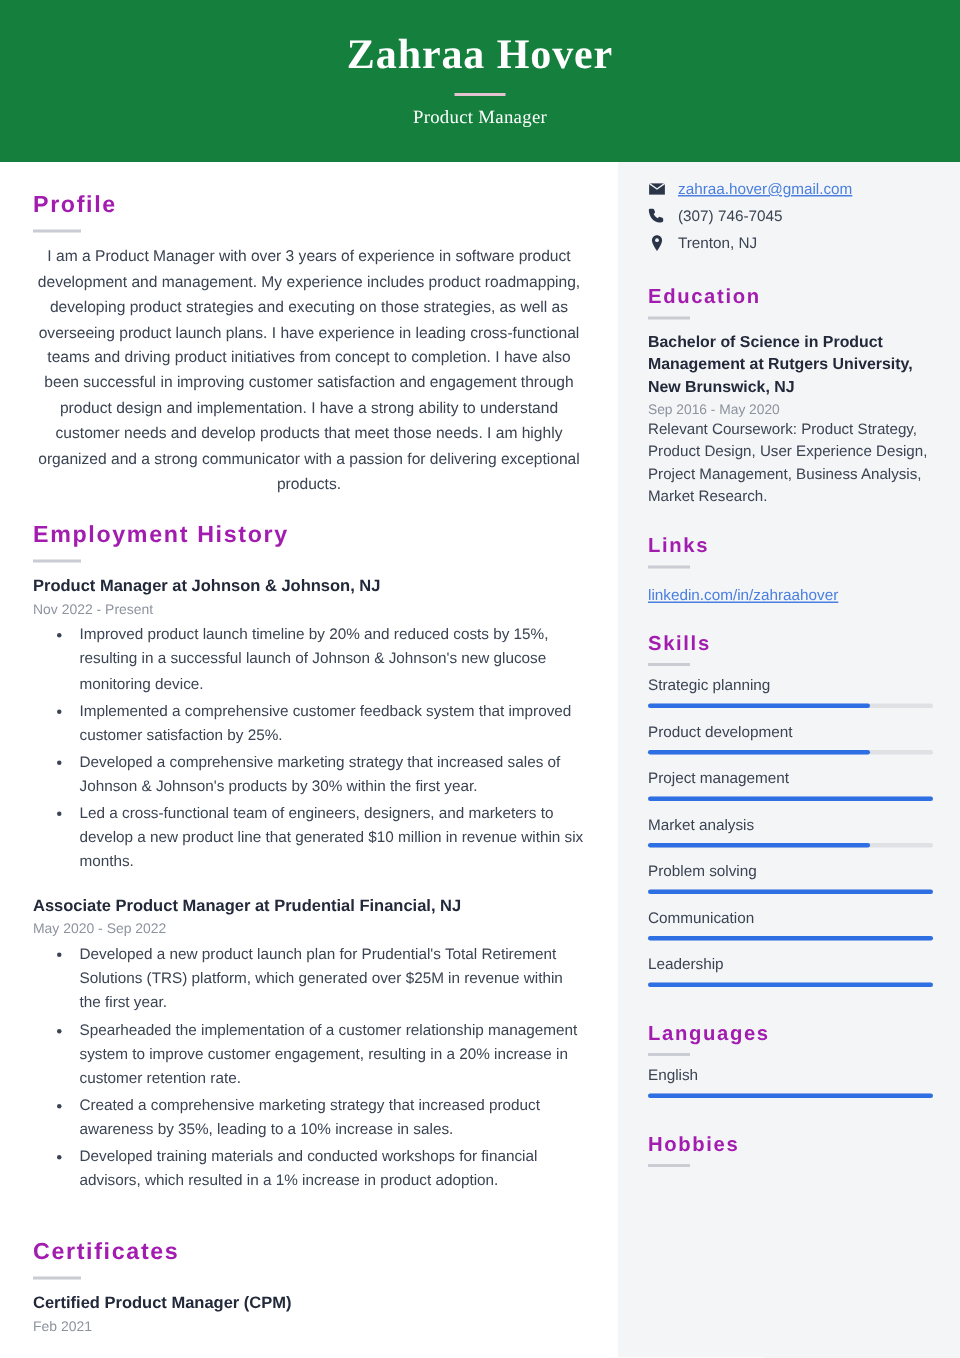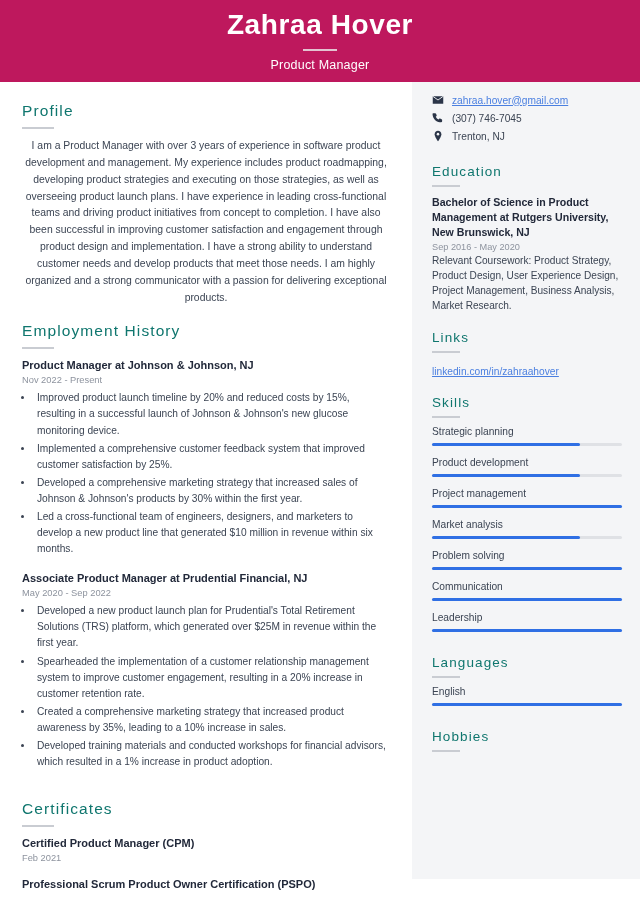--- a/index.html
+++ b/index.html
@@ -6,63 +6,64 @@
   html, body {
     width: 640px; height: 905px;
     background: #ffffff;
     font-family: "Liberation Sans", sans-serif;
     overflow: hidden;
   }
   .page { position: relative; width: 640px; height: 905px; background:#fff; }
 
   
   .header {
-    height: 82px;
-    background: #be185d;
+    height: 108px;
+    background: #15803d;
     display: flex; flex-direction: column;
     align-items: center; justify-content: center;
     color: #fff;
+    font-family: Liberation Serif, serif;
   }
   .name {
     font-size: 28px; font-weight: bold;
     letter-spacing: .6px; line-height: 1.1;
   }
   .header-rule {
     width: 34px; height: 2px; background: #e3c3d0;
     margin: 9px 0 7px 0;
   }
   .job-title { font-size: 12.5px; font-weight: normal; letter-spacing: .2px; }
 
   
   .body { display: flex; align-items: stretch; height: 797px; }
   .left  { width: 412px; background: #ffffff; padding: 20px 22px 0 22px; }
   .right { width: 228px; background: #f4f5f7; padding: 12px 18px 0 20px; }
 
   
   .sec-title {
-    color: #0f766e; font-weight: normal;
+    color: #a21caf; font-weight: bold;
     letter-spacing: 1.1px;
   }
   .left .sec-title { font-size: 15.5px; }
   .right .sec-title { font-size: 13.5px; }
   .sec-rule { width: 32px; height: 2px; background: #c9ccd2; margin: 7px 0 9px 0; }
   .right .sec-rule { width: 28px; margin: 6px 0 8px 0; }
 
   .para {
     font-size: 10.4px; color: #3b4453; line-height: 1.62;
     text-align: center;
   }
   .block { margin-bottom: 14px; }
 
   .entry-title {
     font-size: 11px; font-weight: bold; color: #22293a; line-height: 1.35;
   }
   .entry-date { font-size: 9.3px; color: #8d939e; margin-top: 2px; }
 
-  ul.bullets { margin: 5px 0 0 12px; }
+  ul.bullets { margin: 5px 0 0 28px; }
   ul.bullets li {
     font-size: 10.2px; color: #3b4453; line-height: 1.58;
     margin-bottom: 2px; padding-left: 3px;
   }
   ul.bullets li::marker { color: #3b4453; }
 
   
   .contact-row {
     display: flex; align-items: center; gap: 8px; margin-bottom: 6px;
     font-size: 10.2px; color: #3b4453;

